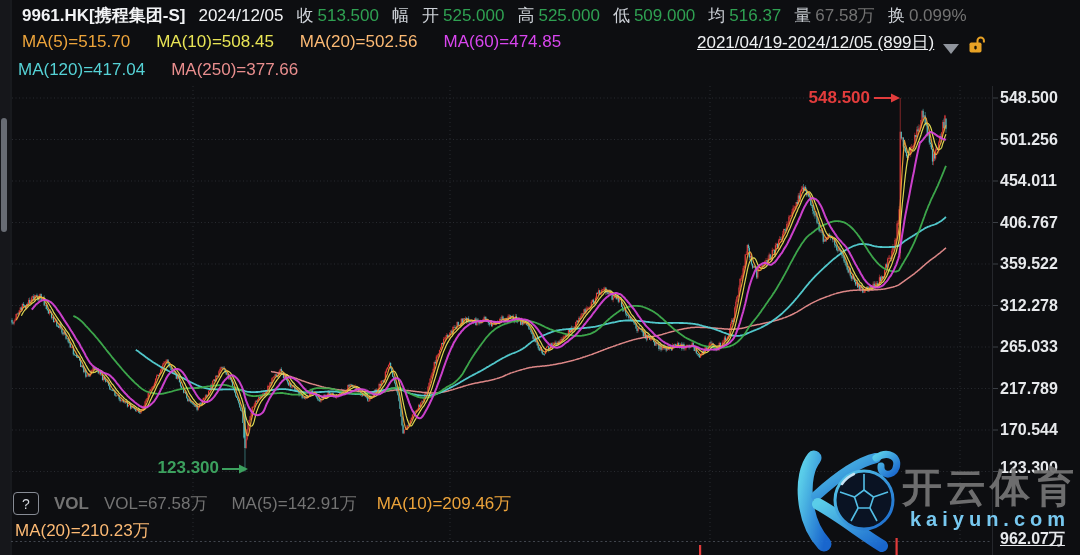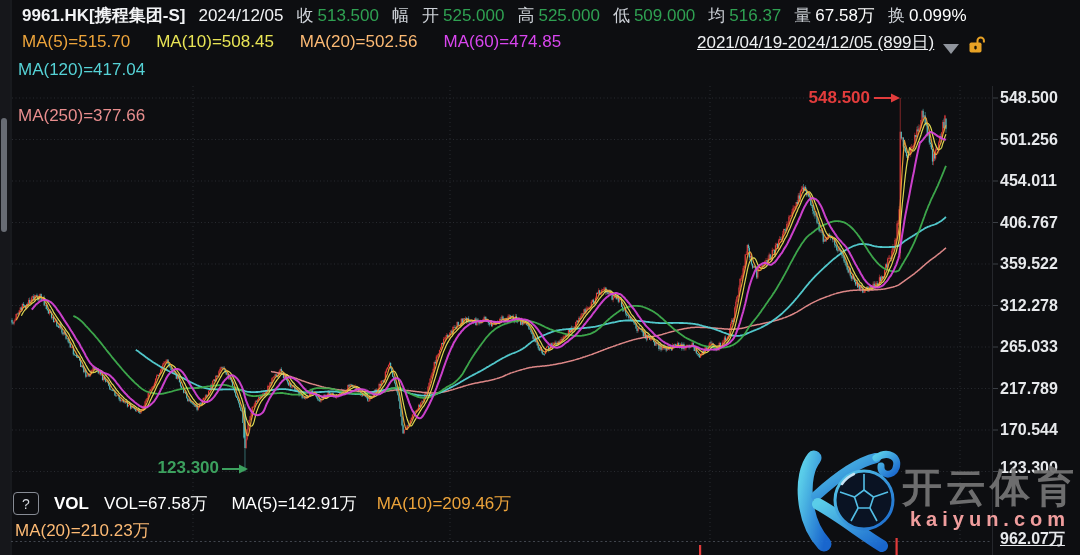--- a/index.html
+++ b/index.html
@@ -2,21 +2,21 @@
 <html><head>
 <meta charset="utf-8">
 <style>
   html,body{margin:0;padding:0;background:#0d0e11;}
   #stage{position:relative;width:1080px;height:555px;background:#0d0e11;overflow:hidden;
     font-family:"Liberation Sans","DejaVu Sans",sans-serif;color:#e8eaed;}
   .row{position:absolute;display:flex;align-items:center;white-space:nowrap;font-size:17px;}
   .pair{display:flex;align-items:center;gap:4px;}
   .lbl{color:#cdd1d7;}
   .g{color:#2fa152;}
-  .w{color:#ffffff;}
+  .w{color:#737373;}
   .title{font-weight:700;color:#f2f3f5;}
   .date{color:#f2f3f5;}
   .ma5{color:#eda43b;} .ma10{color:#e8e455;} .ma20{color:#fdba74;} .ma60{color:#d946ef;}
   .ma120{color:#55d2d6;} .ma250{color:#e98e8e;}
   #rangeSel{position:absolute;left:697px;top:31px;display:flex;align-items:flex-end;gap:9px;cursor:pointer;}
   #rangeSel .rtext{font-size:17px;color:#eef0f2;text-decoration:underline;}
   .tri{width:0;height:0;border-left:8px solid transparent;border-right:8px solid transparent;border-top:10px solid #8f949c;}
   .axis-label{position:absolute;left:1000px;font-size:16px;font-weight:700;color:#e7e9ec;line-height:18px;z-index:3;}
   #volLabel{position:absolute;left:1000px;top:529px;font-size:16px;font-weight:700;color:#e7e9ec;z-index:3;text-decoration:underline;}
   .anno{position:absolute;font-size:17px;font-weight:600;z-index:5;}
@@ -24,24 +24,24 @@
   #annoLow{left:153px;top:458px;width:66px;text-align:right;color:#3ca05e;}
   #volRow1{left:13px;top:492px;gap:15px;z-index:6;}
   #volRow2{left:15px;top:519px;z-index:6;font-size:17px;}
   #helpBox{width:24px;height:21px;border:1.5px solid #878c95;border-radius:4px;display:flex;
     align-items:center;justify-content:center;font-size:14px;color:#d4d8dd;}
   #leftStrip{position:absolute;left:0;top:0;width:10px;height:555px;background:#16171b;z-index:2;}
   #leftThumb{position:absolute;left:1px;top:118px;width:6px;height:114px;background:#686c74;border-radius:3px;z-index:2;}
   #chart{position:absolute;left:0;top:0;z-index:1;}
   #watermark{position:absolute;left:780px;top:430px;width:300px;height:125px;z-index:4;opacity:0.95;pointer-events:none;}
   #wmBrand{position:absolute;left:122px;top:30px;font-size:40px;font-weight:700;letter-spacing:4px;color:#737373;}
-  #wmDomain{position:absolute;left:130px;top:78px;font-size:20px;font-weight:700;letter-spacing:5px;color:#fca5a5;text-align:right;}
+  #wmDomain{position:absolute;left:130px;top:78px;font-size:20px;font-weight:700;letter-spacing:5px;color:#7dd3fc;text-align:right;}
   #hdr1{left:22px;top:4px;gap:13px;width:1058px;overflow:hidden;z-index:6;}
   #hdr2{left:22px;top:32px;gap:26px;z-index:6;}
-  #hdr3{left:18px;top:60px;gap:26px;z-index:6;flex-direction:column;}
+  #hdr3{left:18px;top:60px;gap:26px;z-index:6;}
 </style>
 </head>
 <body>
 
 <div id="stage">
 
   <svg id="chart" width="1080" height="555">
       <line x1="12" y1="98" x2="991" y2="98" stroke="#282a30" stroke-width="1" stroke-dasharray="1 2.5"></line>
       <line x1="992" y1="98" x2="998" y2="98" stroke="#3c4046" stroke-width="1"></line>
       <line x1="12" y1="139.5" x2="991" y2="139.5" stroke="#282a30" stroke-width="1" stroke-dasharray="1 2.5"></line>

